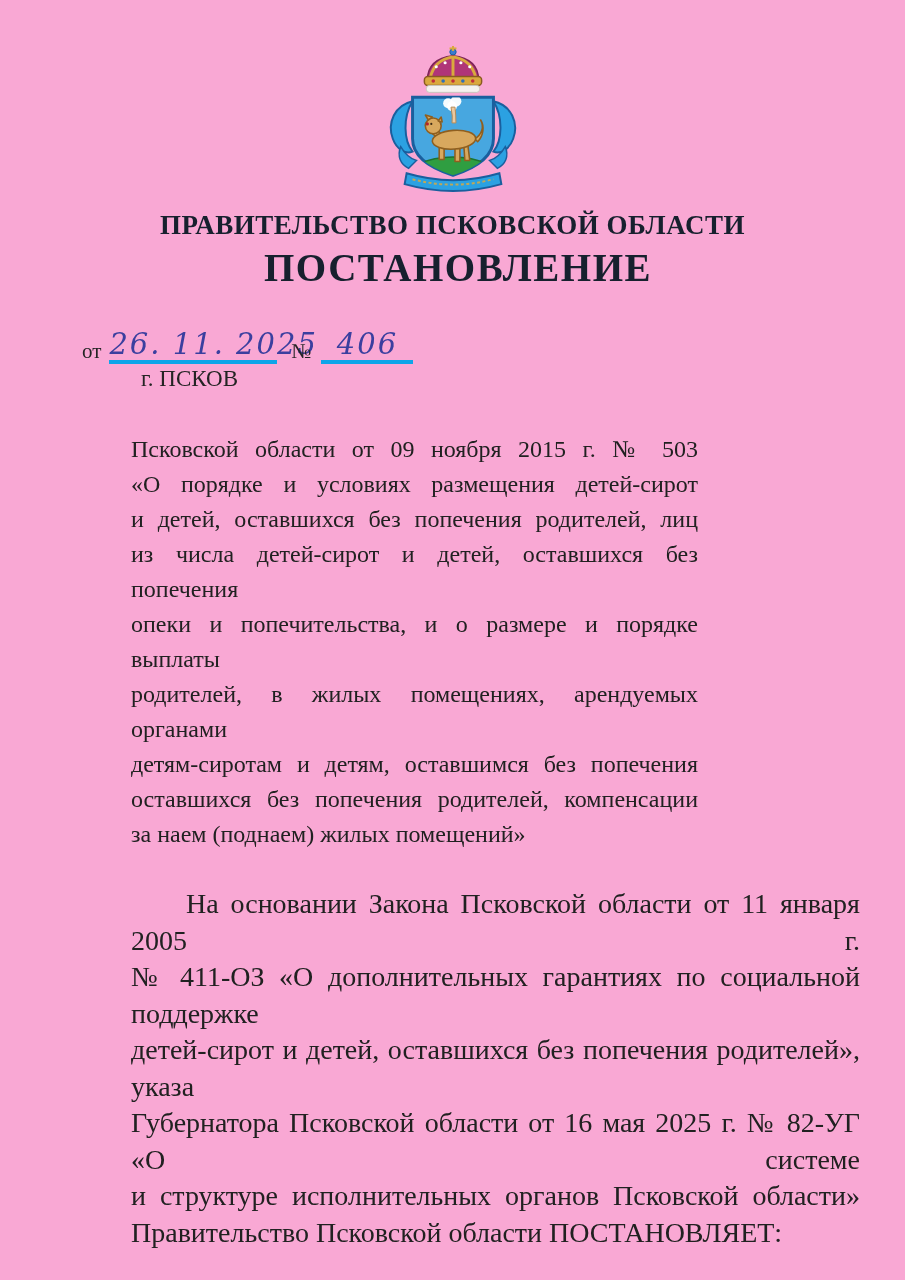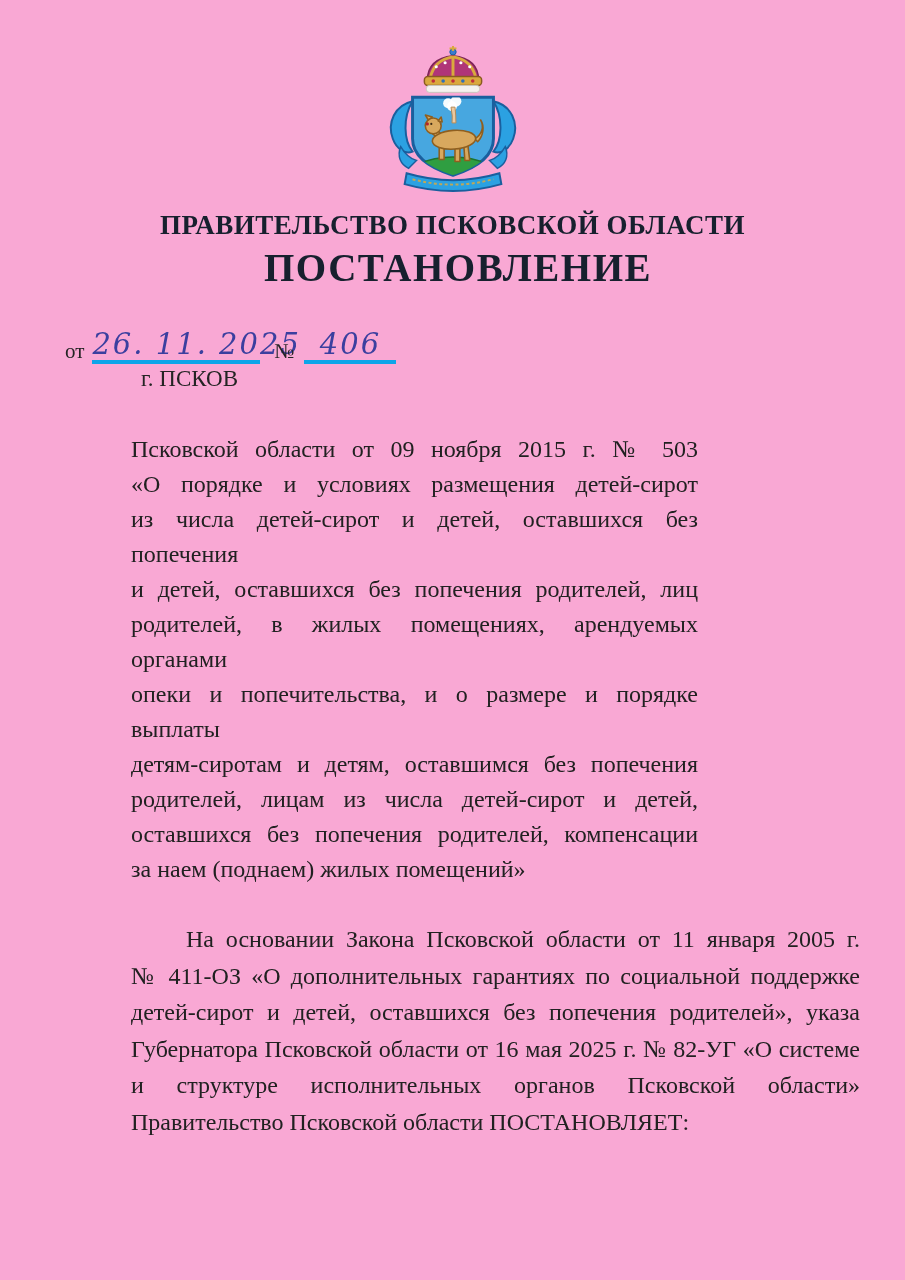--- a/index.html
+++ b/index.html
@@ -35,21 +35,21 @@
     text-align: center;
     font-weight: bold;
     font-size: 39px;
     letter-spacing: 1.5px;
     color: #17202e;
     padding-left: 11px;
   }
   .date-row {
     display: flex;
     align-items: flex-end;
-    margin: 40px 0 0 65px;
+    margin: 40px 0 0 82px;
     font-size: 21px;
     color: #242424;
   }
   .hw-slot {
     display: inline-block;
     border-bottom: 4px solid #0ea5e9;
     text-align: center;
     line-height: 1;
     padding-bottom: 1px;
   }
@@ -74,21 +74,21 @@
   .subject {
     margin: 40px 0 0 131px;
     width: 567px;
     font-size: 24px;
     line-height: 35px;
     color: #212121;
   }
   .body-text {
     margin: 34px 0 12px 131px;
     width: 729px;
-    font-size: 24px;
+    font-size: 28px;
     line-height: 36.5px;
     color: #212121;
   }
   .j  { text-align: justify; text-align-last: justify; }
   .nl { text-align: left; }
   .ind { text-indent: 55px; }
 </style>
 </head>
 <body>
 
@@ -175,26 +175,25 @@
     <span class="num-sign">№</span>
     <span class="hw-slot slot-num">
       <span class="handwriting">406</span>
     </span>
   </div>
   <div class="city">г. ПСКОВ</div>
 
   <div class="subject">
     <div class="j">Псковской области от 09 ноября 2015 г. № 503</div>
     <div class="j">«О порядке и условиях размещения детей-сирот</div>
+    <div class="j">и детей, оставшихся без попечения родителей, лиц</div>
     <div class="j">из числа детей-сирот и детей, оставшихся без попечения</div>
-    <div class="j">и детей, оставшихся без попечения родителей, лиц</div>
+    <div class="j">опеки и попечительства, и о размере и порядке выплаты</div>
     <div class="j">родителей, в жилых помещениях, арендуемых органами</div>
-    <div class="j">опеки и попечительства, и о размере и порядке выплаты</div>
     <div class="j">детям-сиротам и детям, оставшимся без попечения</div>
-    <div class="j">родителей, лицам из числа детей-сирот и детей,</div>
     <div class="j">оставшихся без попечения родителей, компенсации</div>
     <div class="nl">за наем (поднаем) жилых помещений»</div>
   </div>
 
   <div class="body-text">
     <div class="j ind">На основании Закона Псковской области от 11 января 2005 г.</div>
     <div class="j">№ 411-ОЗ «О дополнительных гарантиях по социальной поддержке</div>
     <div class="j">детей-сирот и детей, оставшихся без попечения родителей», указа</div>
     <div class="j">Губернатора Псковской области от 16 мая 2025 г. № 82-УГ «О системе</div>
     <div class="j">и структуре исполнительных органов Псковской области»</div>

